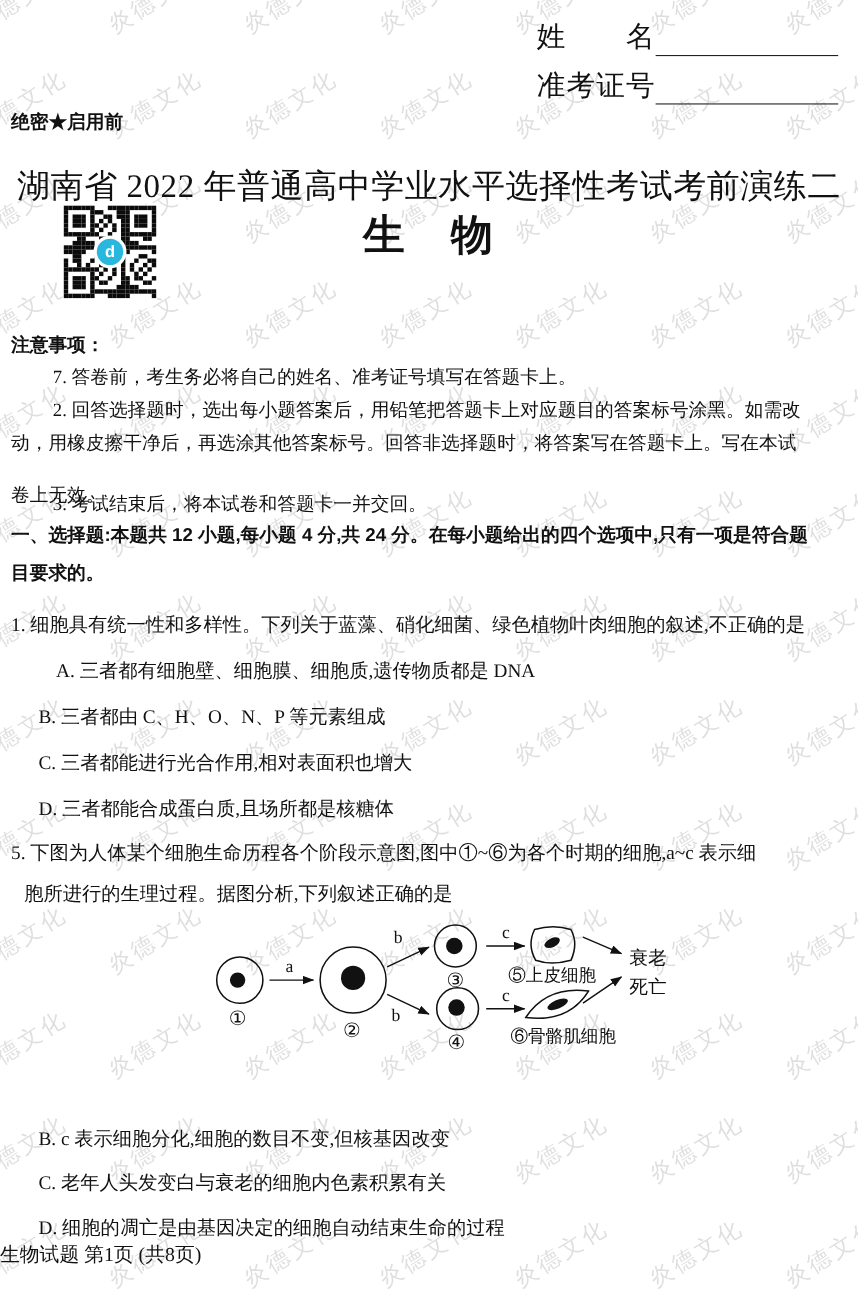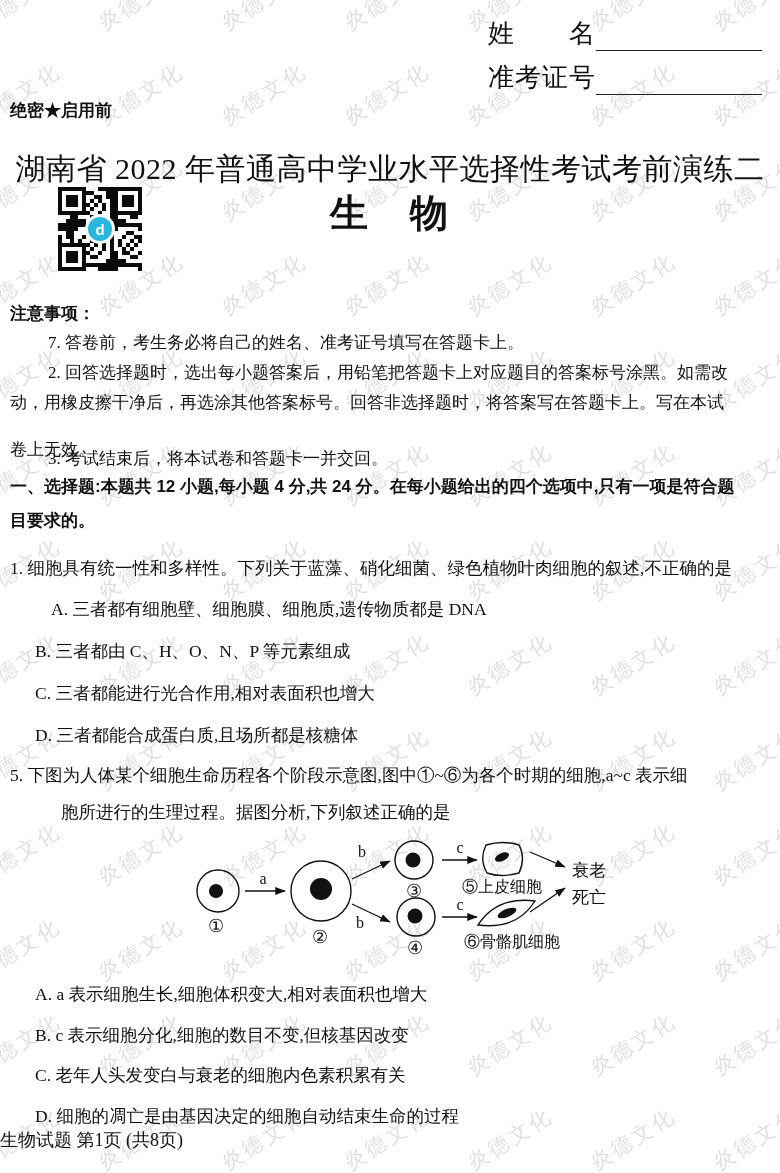--- a/index.html
+++ b/index.html
@@ -409,21 +409,21 @@
   <div class="abs hei" style="left:10px;top:475px;font-size:17px;">一、选择题:本题共 12 小题,每小题 4 分,共 24 分。在每小题给出的四个选项中,只有一项是符合题</div>
   <div class="abs hei" style="left:10px;top:509px;font-size:17px;">目要求的。</div>
 
   <div class="abs body175" style="left:10px;top:556px;">1. 细胞具有统一性和多样性。下列关于蓝藻、硝化细菌、绿色植物叶肉细胞的叙述,不正确的是</div>
   <div class="abs body175" style="left:51px;top:597px;">A. 三者都有细胞壁、细胞膜、细胞质,遗传物质都是 DNA</div>
   <div class="abs body175" style="left:35px;top:639px;">B. 三者都由 C、H、O、N、P 等元素组成</div>
   <div class="abs body175" style="left:35px;top:681px;">C. 三者都能进行光合作用,相对表面积也增大</div>
   <div class="abs body175" style="left:35px;top:723px;">D. 三者都能合成蛋白质,且场所都是核糖体</div>
 
   <div class="abs body175" style="left:10px;top:763px;">5. 下图为人体某个细胞生命历程各个阶段示意图,图中①~⑥为各个时期的细胞,a~c 表示细</div>
-  <div class="abs body175" style="left:22px;top:800px;margin-left:39px;">胞所进行的生理过程。据图分析,下列叙述正确的是</div>
+  <div class="abs body175" style="left:22px;top:800px;">胞所进行的生理过程。据图分析,下列叙述正确的是</div>
 
   <svg class="abs" style="left:150px;top:830px;" width="470" height="136" viewBox="0 0 470 136">
     <defs>
       <marker id="arr" markerWidth="9" markerHeight="8" refX="7.5" refY="3" orient="auto">
         <path d="M0,0 L8,3 L0,6 Z" fill="#111"></path>
       </marker>
     </defs>
 
     <circle cx="68" cy="61" r="21" fill="none" stroke="#111" stroke-width="1.4"></circle>
     <circle cx="66" cy="61" r="7" fill="#111"></circle>
@@ -462,20 +462,19 @@
     <path d="M328,95 Q347,66 385,71 Q367,100 328,95 Z" fill="none" stroke="#111" stroke-width="1.4"></path>
     <ellipse cx="357" cy="83" rx="10" ry="4" transform="rotate(-23 357 83)" fill="#111"></ellipse>
     <text x="362" y="117" font-size="16" text-anchor="middle">⑥骨骼肌细胞</text>
 
     <line x1="380" y1="22" x2="415" y2="37" stroke="#111" stroke-width="1.3" marker-end="url(#arr)"></line>
     <line x1="380" y1="82" x2="415" y2="58" stroke="#111" stroke-width="1.3" marker-end="url(#arr)"></line>
     <text x="422" y="46" font-size="17">衰老</text>
     <text x="422" y="73" font-size="17">死亡</text>
   </svg>
 
-  <div class="abs body175" style="left:35px;top:982px;">A. a 表示细胞生长,细胞体积变大,相对表面积也增大</div>
   <div class="abs body175" style="left:35px;top:1023px;">B. c 表示细胞分化,细胞的数目不变,但核基因改变</div>
   <div class="abs body175" style="left:35px;top:1063px;">C. 老年人头发变白与衰老的细胞内色素积累有关</div>
   <div class="abs body175" style="left:35px;top:1104px;">D. 细胞的凋亡是由基因决定的细胞自动结束生命的过程</div>
 
   <div class="abs footer" style="top:1128px;">生物试题 第1页 (共8页)</div>
 
 </div>
 
 </body></html>

